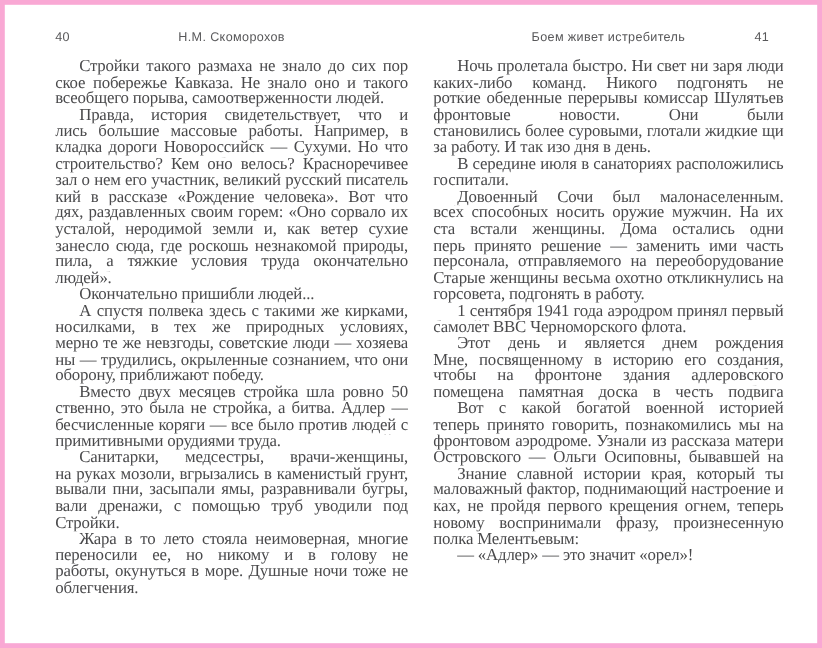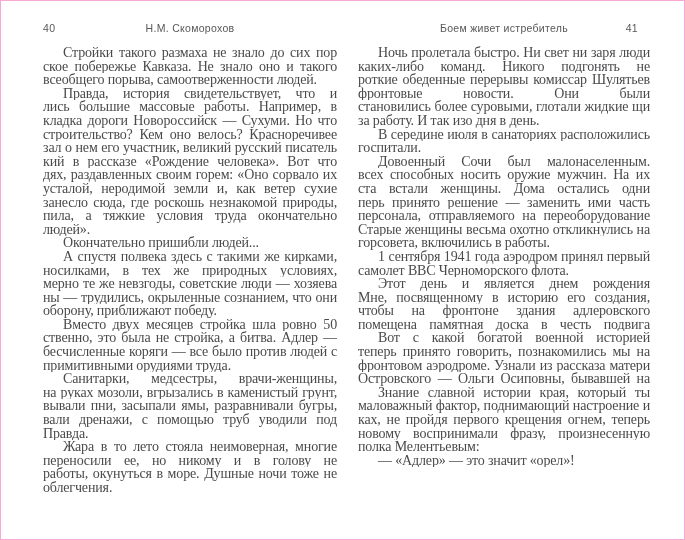--- a/index.html
+++ b/index.html
@@ -1,21 +1,21 @@
 <!DOCTYPE html>
 <html><head>
 <meta charset="utf-8">
 <style>
   html, body { margin: 0; padding: 0; background: #ffffff; }
   .spread {
     position: relative;
     width: 685px;
     height: 540px;
     background: #ffffff;
-    border: 1px solid #f9a8d4;
+    border: 4px solid #f9a8d4;
     box-sizing: border-box;
     overflow: hidden;
     font-family: "Liberation Serif", "DejaVu Serif", serif;
   }
   .page { position: absolute; top: 21px; }
   .page-left  { left: 42px;  width: 294px; }
   .page-right { left: 357px; width: 292px; }
   .pagehead {
     position: relative;
     height: 12px;
@@ -77,21 +77,21 @@
         <div class="line">ны — трудились, окрыленные сознанием, что они крепят нашу</div>
         <div class="line last">оборону, приближают победу.</div>
         <div class="line first">Вместо двух месяцев стройка шла ровно 50 дней. Соб-</div>
         <div class="line">ственно, это была не стройка, а битва. Адлер — предгорье</div>
         <div class="line">бесчисленные коряги — все было против людей с их крайне</div>
         <div class="line last">примитивными орудиями труда.</div>
         <div class="line first">Санитарки, медсестры, врачи-женщины, старики, натирая</div>
         <div class="line">на руках мозоли, вгрызались в каменистый грунт, выкорче-</div>
         <div class="line">вывали пни, засыпали ямы, разравнивали бугры, проклады-</div>
         <div class="line">вали дренажи, с помощью труб уводили под землю воды реки</div>
-        <div class="line last">Правда.</div>
+        <div class="line last">Стройки.</div>
         <div class="line first">Жара в то лето стояла неимоверная, многие очень тяжело</div>
         <div class="line">переносили ее, но никому и в голову не приходило прервать</div>
         <div class="line">работы, окунуться в море. Душные ночи тоже не приносили</div>
         <div class="line last">облегчения.</div>
       </div>
   </div>
 
   <div class="page page-right">
     <div class="pagehead">
       <span class="runhead">Боем живет истребитель</span>
@@ -105,21 +105,21 @@
         <div class="line">становились более суровыми, глотали жидкие щи — и снова</div>
         <div class="line last">за работу. И так изо дня в день.</div>
         <div class="line first">В середине июля в санаториях расположились военные</div>
         <div class="line last">госпитали.</div>
         <div class="line first">Довоенный Сочи был малонаселенным. Война забрала</div>
         <div class="line">всех способных носить оружие мужчин. На их рабочие ме-</div>
         <div class="line">ста встали женщины. Дома остались одни старухи. И вот те-</div>
         <div class="line">перь принято решение — заменить ими часть медицинского</div>
         <div class="line">персонала, отправляемого на переоборудование санаториев.</div>
         <div class="line">Старые женщины весьма охотно откликнулись на призыв</div>
-        <div class="line last">горсовета, включились в работы.</div>
+        <div class="line last">горсовета, подгонять в работу.</div>
         <div class="line first">1 сентября 1941 года аэродром принял первый боевой</div>
         <div class="line last">самолет ВВС Черноморского флота.</div>
         <div class="line first">Этот день и является днем рождения аэропорта Адлер.</div>
         <div class="line">Мне, посвященному в историю его создания, хотелось бы,</div>
         <div class="line">чтобы на фронтоне здания адлеровского аэровокзала была</div>
         <div class="line last">помещена памятная доска в честь подвига сочинцев.</div>
         <div class="line first">Вот с какой богатой военной историей Большого Сочи, как</div>
         <div class="line">теперь принято говорить, познакомились мы на своем первом</div>
         <div class="line">фронтовом аэродроме. Узнали из рассказа матери Николая</div>
         <div class="line">Островского — Ольги Осиповны, бывавшей на строительстве</div>

